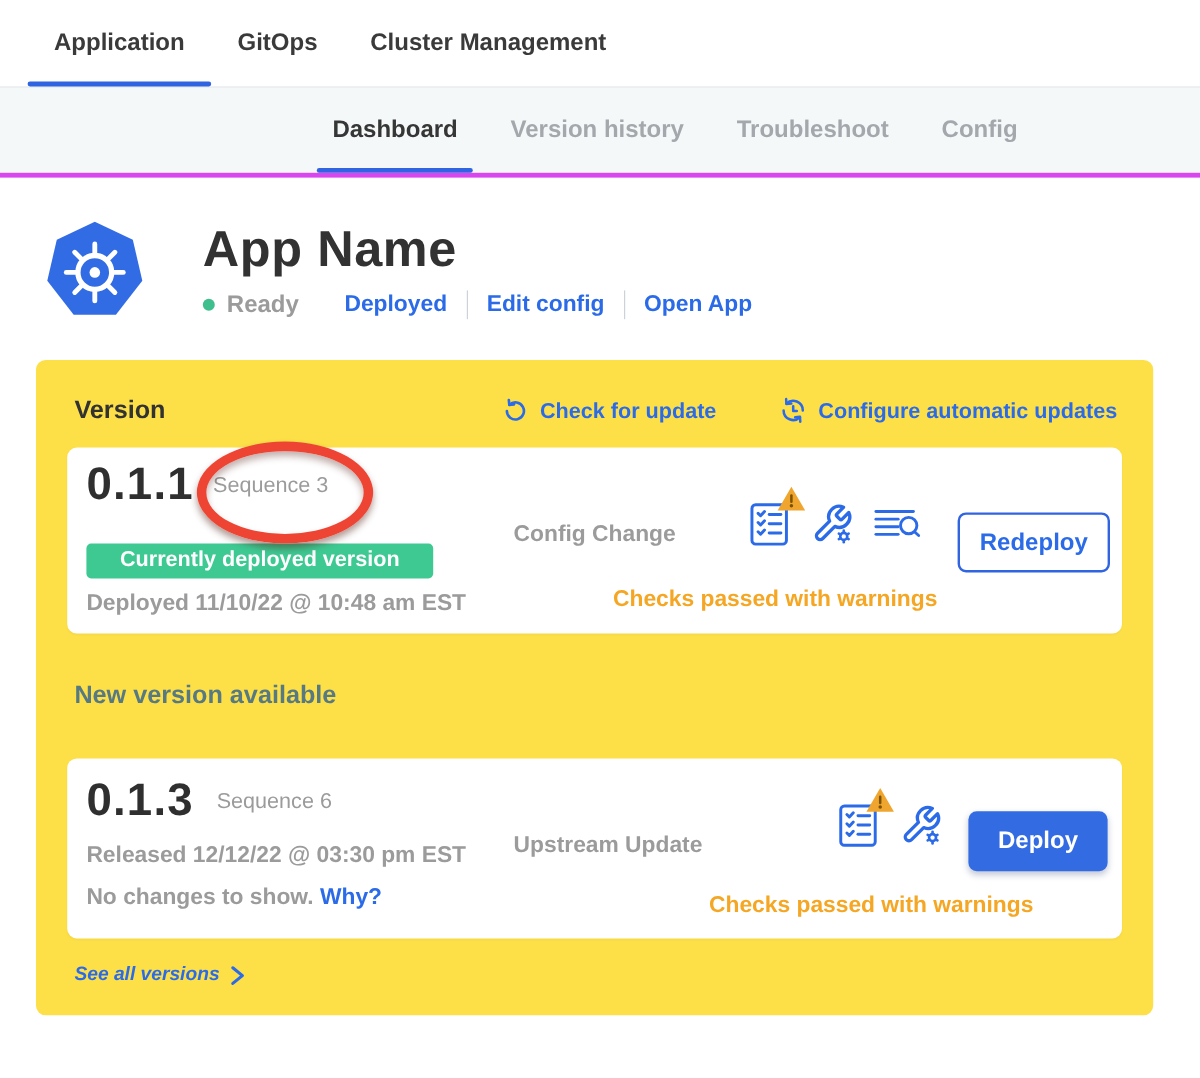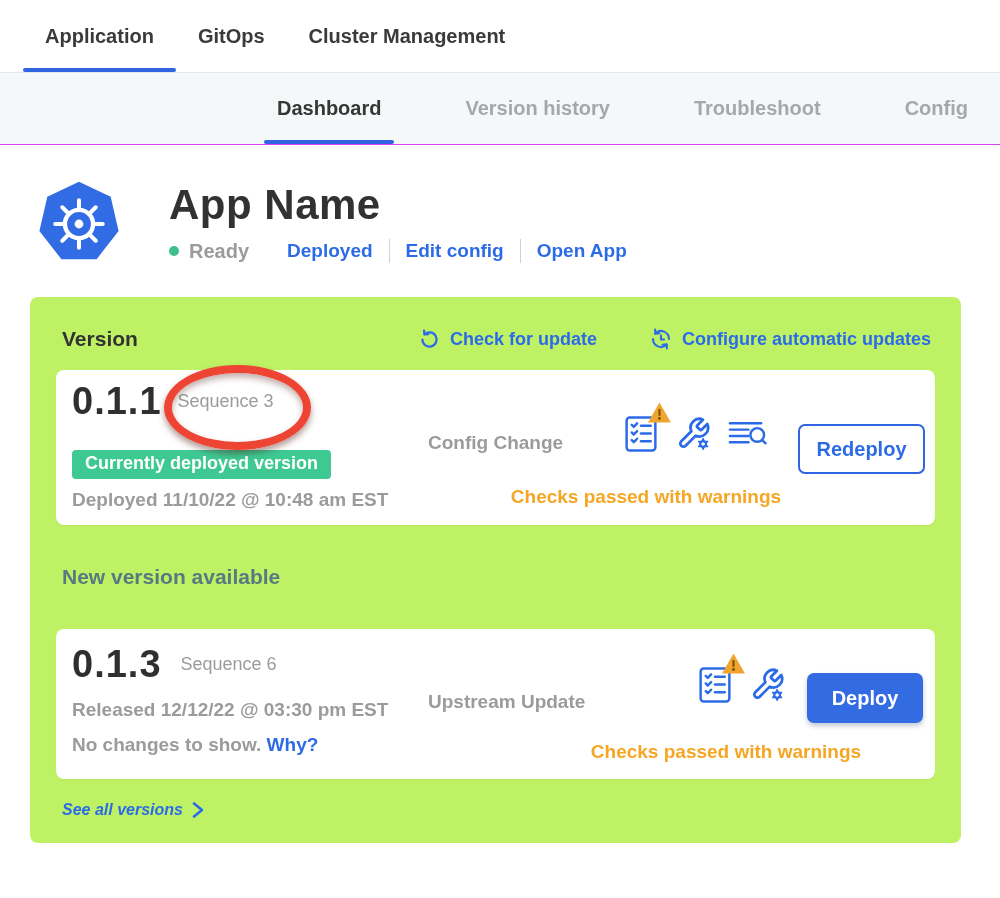--- a/index.html
+++ b/index.html
@@ -6,46 +6,46 @@
   body{
     width:1000px;height:898px;overflow:hidden;background:#fff;
     font-family:"Liberation Sans", sans-serif;color:#323232;
     position:relative;
   }
   
   .nav1{height:72px;display:flex;align-items:stretch;padding-left:23px;background:#fff;}
   .nav1 .tab{display:flex;align-items:center;padding:0 22px;font-size:20px;font-weight:600;color:#3a3a3a;position:relative;cursor:pointer;}
   .nav1 .tab.active::after{content:"";position:absolute;left:0;right:0;bottom:0;height:4px;background:#3064e0;border-radius:2px;}
   
-  .nav2{height:71px;background:#f5f8f9;border-top:1px solid #e4e9ec;border-bottom:1px solid #d946ef;display:flex;align-items:stretch;padding-left:277px;gap:84px;}
+  .nav2{height:71px;background:#f5f8f9;border-top:1px solid #e4e9ec;border-bottom:4px solid #d946ef;display:flex;align-items:stretch;padding-left:277px;gap:44px;}
   .nav2 .tab{display:flex;align-items:center;font-size:20px;font-weight:600;color:#a4a8ac;position:relative;white-space:nowrap;cursor:pointer;}
   .nav2 .tab.active{color:#363636;}
   .nav2 .tab.active::after{content:"";position:absolute;left:-13px;right:-13px;bottom:0;height:4px;background:#3064e0;border-radius:2px;}
   
   .app-header{display:flex;padding:34px 0 0 35px;gap:46px;}
   .app-title{font-size:42px;font-weight:800;margin:2px 0 0 0;letter-spacing:.5px;}
   .status-row{display:flex;align-items:center;margin-top:10px;}
   .status-dot{width:10px;height:10px;border-radius:50%;background:#3fbe8e;margin-right:10px;}
   .status-text{font-size:20px;font-weight:700;color:#9b9b9b;margin-right:38px;}
   .hlink{font-size:19px;font-weight:700;color:#2c6be8;text-decoration:none;cursor:pointer;white-space:nowrap;}
   .vdiv{width:1px;height:24px;background:#ccd3d8;margin:0 16px;}
   
-  .version-wrap{margin:28px 0 0 30px;width:931px;background:#bef264;border-radius:8px;padding:30px 26px 24px 26px;box-sizing:border-box;}
+  .version-wrap{margin:28px 0 0 30px;width:931px;background:#fde047;border-radius:8px;padding:30px 26px 24px 26px;box-sizing:border-box;}
   .version-head{display:flex;justify-content:space-between;align-items:center;padding:0 4px 0 6px;}
   .version-title{font-size:21px;font-weight:800;color:#323232;}
   .head-links{display:flex;gap:52px;}
   .head-link{display:flex;align-items:center;gap:9px;font-size:18px;font-weight:700;color:#2c6be8;cursor:pointer;white-space:nowrap;}
   
   .vcard{position:relative;margin-top:19px;background:#fff;border-radius:8px;height:155px;box-shadow:0 1px 2px rgba(0,0,0,.04);}
   .vcard.second{height:150px;margin-top:40px;}
   .version-line{position:absolute;left:16px;top:10px;display:flex;align-items:center;}
   .vnum{font-size:38px;font-weight:800;color:#2f2f2f;letter-spacing:1px;}
   .vseq{font-size:18px;font-weight:400;color:#9b9b9b;margin-left:16px;}
   .annotation-ellipse{position:absolute;left:92px;top:-15px;width:147px;height:85px;border:8px solid #ee4434;border-radius:50%;box-sizing:border-box;box-shadow:0 4px 6px rgba(80,30,20,.45), inset 0 4px 6px rgba(80,30,20,.35);pointer-events:none;z-index:3;}
-  .deploy-badge{position:absolute;left:16px;top:80px;background:#3ec993;color:#fff;font-size:18px;font-weight:800;padding:3px 13px 5px;border-radius:4px;}
+  .deploy-badge{position:absolute;left:16px;top:80px;background:#3ec993;color:#fff;font-size:18px;font-weight:800;padding:3px 28px 5px;border-radius:4px;}
   .meta-line{position:absolute;left:16px;font-size:19px;font-weight:700;color:#9b9b9b;white-space:nowrap;}
   .vtype{position:absolute;left:372px;top:62px;font-size:19px;font-weight:700;color:#9b9b9b;white-space:nowrap;}
   .icon-row{position:absolute;display:flex;align-items:center;gap:17px;}
   .check-icon-wrap{position:relative;display:inline-flex;}
   .warn-badge{position:absolute;top:-13px;right:-13px;}
   .warning-text{position:absolute;text-align:center;font-size:19px;font-weight:800;color:#f5a623;white-space:nowrap;}
   .btn{font-family:"Liberation Sans",sans-serif;font-size:20px;font-weight:800;border-radius:7px;cursor:pointer;}
   .btn-outline{position:absolute;right:10px;top:54px;width:127px;height:50px;background:#fff;border:2px solid #3064e0;color:#2c6be8;}
   .btn-solid{position:absolute;right:12px;top:44px;width:116px;height:50px;background:#336be3;border:none;color:#fff;box-shadow:0 3px 5px rgba(20,40,90,.25);}
   .new-banner{margin:40px 0 0 6px;font-size:21px;font-weight:800;color:#577981;}

